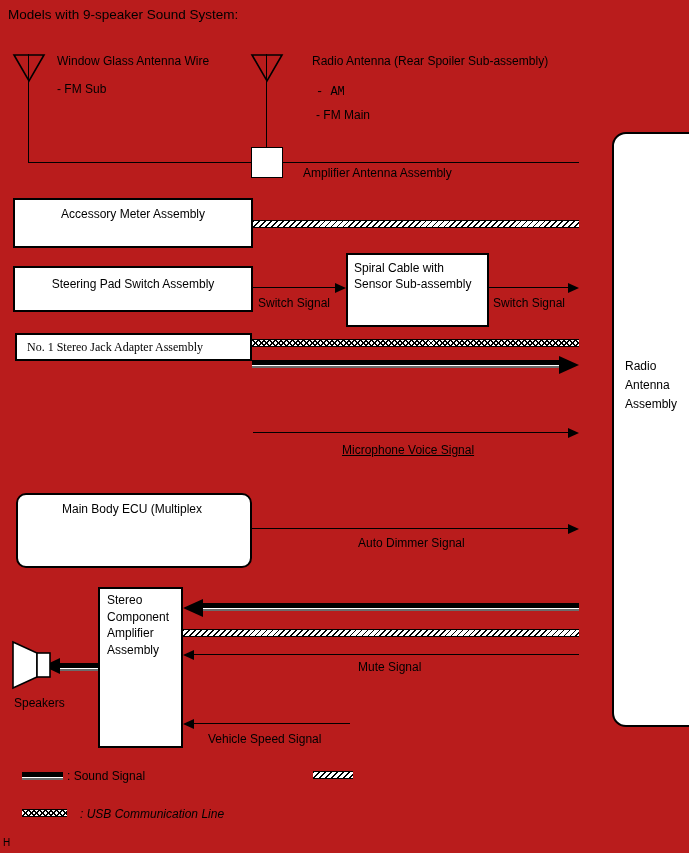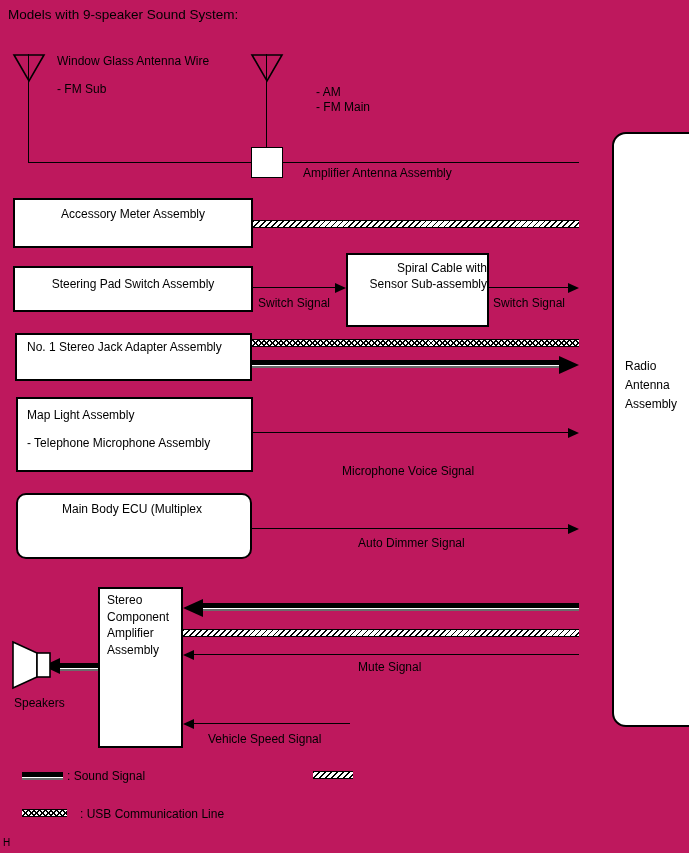--- a/index.html
+++ b/index.html
@@ -1,17 +1,17 @@
 <!DOCTYPE html>
 <html><head>
 <meta charset="utf-8">
 <style>
   html,body { margin:0; padding:0; background:#fff; }
   #stage {
-    position:relative; width:689px; height:853px; background:#be185d;
+    position:relative; width:689px; height:853px; background:#b91c1c;
     font-family:"Liberation Sans", sans-serif; color:#000; overflow:hidden;
   }
   .lbl { position:absolute; font-size:12px; line-height:14px; white-space:nowrap; color:#000; }
   .title { position:absolute; font-size:13.5px; }
   .box {
     position:absolute; box-sizing:border-box; border:2px solid #000; background:#fff;
     font-size:12px; line-height:15px;
   }
   .box.center { text-align:center; }
   .rounded10 { border-radius:10px; }
@@ -103,68 +103,65 @@
   <div class="box" style="left:251px; top:147px; width:32px; height:31px; border-width:1.6px;"></div>
 
   <div class="box center" style="left:13px; top:266px; width:240px; height:46px; padding-top:9px;">
     <div>Steering Pad Switch Assembly</div>
   </div>
 
   <div class="box center" style="left:13px; top:198px; width:240px; height:50px; padding-top:7px;">
     <div>Accessory Meter Assembly</div>
   </div>
 
-  <div class="box" style="left:346px; top:253px; width:143px; height:74px; padding:5px 0 0 6px; line-height:16px;text-align:right;">
+  <div class="box" style="left:346px; top:253px; width:143px; height:74px; padding:5px 0 0 6px; line-height:16px;">
     <div>Spiral Cable with</div>
     <div>Sensor Sub-assembly</div>
   </div>
 
-  <div class="box" style="left:15px; top:333px; width:237px; height:48px; padding:5px 0 0 10px;">
+  <div class="box" style="left:15px; top:333px; width:237px; height:28px; padding:5px 0 0 10px;font-family:Liberation Serif, serif;">
     <div>No. 1 Stereo Jack Adapter Assembly</div>
   </div>
 
-  <div class="box" style="left:16px; top:397px; width:237px; height:75px; padding:9px 0 0 9px;">
-    <div>Map Light Assembly</div>
-    <div style="margin-top:13px;">- Telephone Microphone Assembly</div>
-  </div>
 
-  <div class="box rounded10" style="left:16px; top:493px; width:236px; height:66px; padding:6px 0 0 44px; line-height:16px;">
+  <div class="box rounded10" style="left:16px; top:493px; width:236px; height:75px; padding:6px 0 0 44px; line-height:16px;">
     <div>Main Body ECU (Multiplex</div>
   </div>
 
   <div class="box" style="left:98px; top:587px; width:85px; height:161px; padding:3px 0 0 7px; line-height:16.5px;">
     <div>Stereo</div>
     <div>Component</div>
     <div>Amplifier</div>
     <div>Assembly</div>
   </div>
 
 
   <div class="box rounded14" style="left:612px; top:132px; width:91px; height:595px; padding:223px 0 0 11px; line-height:19px;">
     <div>Radio</div>
     <div>Antenna</div>
     <div>Assembly</div>
   </div>
 
   <div class="lbl" style="left:57px; top:54px;">Window Glass Antenna Wire</div>
   <div class="lbl" style="left:57px; top:82px;">- FM Sub</div>
-  <div class="lbl" style="left:316px; top:85px;">- AM</div>
-  <div class="lbl" style="left:316px; top:100px;">- FM Main</div>
+  <div class="lbl" style="left:312px; top:54px;">Radio Antenna (Rear Spoiler Sub-assembly)</div>
+  <div class="lbl" style="left:316px; top:85px;font-family:Liberation Mono, monospace;">- AM</div>
+  <div class="lbl" style="left:316px; top:108px;">- FM Main</div>
   <div class="lbl" style="left:303px; top:166px;">Amplifier Antenna Assembly</div>
 
   <div class="lbl" style="left:258px; top:296px;">Switch Signal</div>
   <div class="lbl" style="left:493px; top:296px;">Switch Signal</div>
-  <div class="lbl" style="left:342px; top:464px;">Microphone Voice Signal</div>
+  <div class="lbl" style="left:342px; top:443px;text-decoration:underline;">Microphone Voice Signal</div>
   <div class="lbl" style="left:358px; top:536px;">Auto Dimmer Signal</div>
   <div class="lbl" style="left:358px; top:660px;">Mute Signal</div>
   <div class="lbl" style="left:208px; top:732px;">Vehicle Speed Signal</div>
   <div class="lbl" style="left:14px; top:696px;">Speakers</div>
 
   <div class="sound-bar" style="left:22px; top:772px; width:41px;"></div>
   <div class="lbl" style="left:67px; top:769px;">: Sound Signal</div>
 
   <div class="avc-band" style="left:313px; top:771px; width:40px;"></div>
 
   <div class="usb-band" style="left:22px; top:809px; width:45px;"></div>
-  <div class="lbl" style="left:80px; top:807px;">: USB Communication Line</div>
+  <div class="lbl" style="left:80px; top:807px;font-style:italic;">: USB Communication Line</div>
 
   <div class="footer" style="left:3px; top:837px;">H</div>
 </div>
 
 </body></html>

